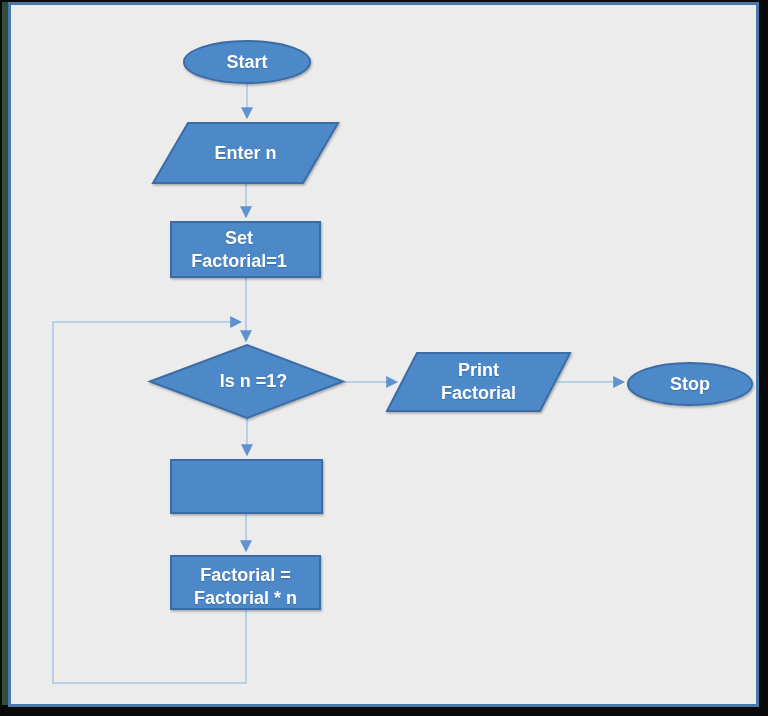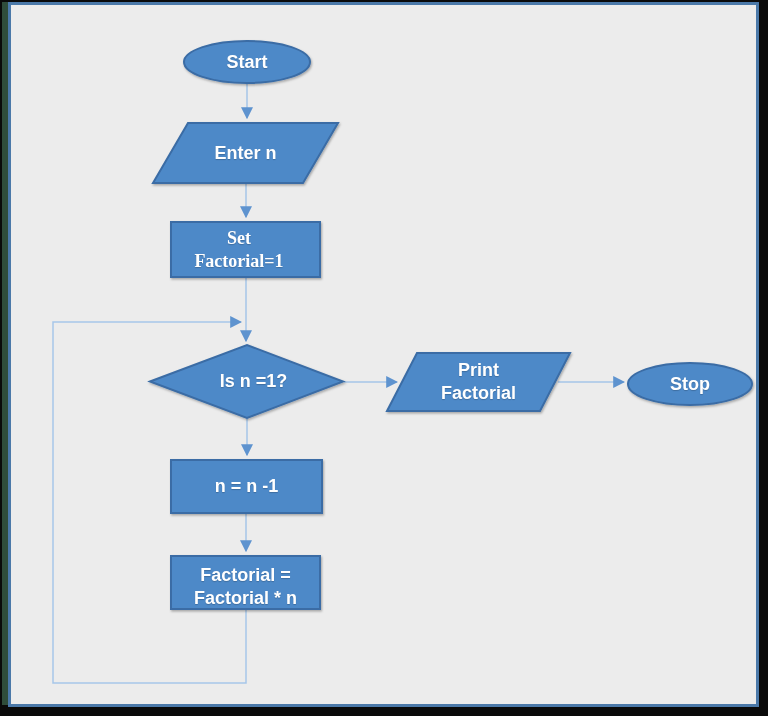--- a/index.html
+++ b/index.html
@@ -49,21 +49,21 @@
     font-weight: 700;
     font-size: 18px;
     line-height: 23px;
     white-space: pre-line;
     text-shadow: 0 1px 1px rgba(0,0,0,0.2);
     pointer-events: none;
   }
   
   .lbl-start   { left: 184px; top: 41px;  width: 126px; height: 42px; }
   .lbl-enter   { left: 153px; top: 123px; width: 185px; height: 60px; }
-  .lbl-set     { left: 171px; top: 222px; width: 136px; height: 55px; font-family: Liberation Serif, serif; }
+  .lbl-set     { left: 171px; top: 222px; width: 136px; height: 55px; }
   .lbl-decide  { left: 157px; top: 345px; width: 193px; height: 73px; }
   .lbl-print   { left: 387px; top: 353px; width: 183px; height: 58px; }
   .lbl-stop    { left: 628px; top: 363px; width: 124px; height: 42px; }
   .lbl-dec     { left: 171px; top: 460px; width: 151px; height: 53px; }
   .lbl-mult    { left: 171px; top: 556px; width: 149px; height: 62px; }
 </style>
 </head>
 <body>
 
 <div class="root">
@@ -105,17 +105,16 @@
   </svg>
 
   <div class="node-label lbl-start">Start</div>
   <div class="node-label lbl-enter">Enter n</div>
   <div class="node-label lbl-set">Set
 Factorial=1</div>
   <div class="node-label lbl-decide">Is n =1?</div>
   <div class="node-label lbl-print">Print
 Factorial</div>
   <div class="node-label lbl-stop">Stop</div>
-  <div class="node-label lbl-dec">n = n -1</div>
   <div class="node-label lbl-mult">Factorial =
 Factorial * n</div>
 
 </div>
 
 </body></html>

